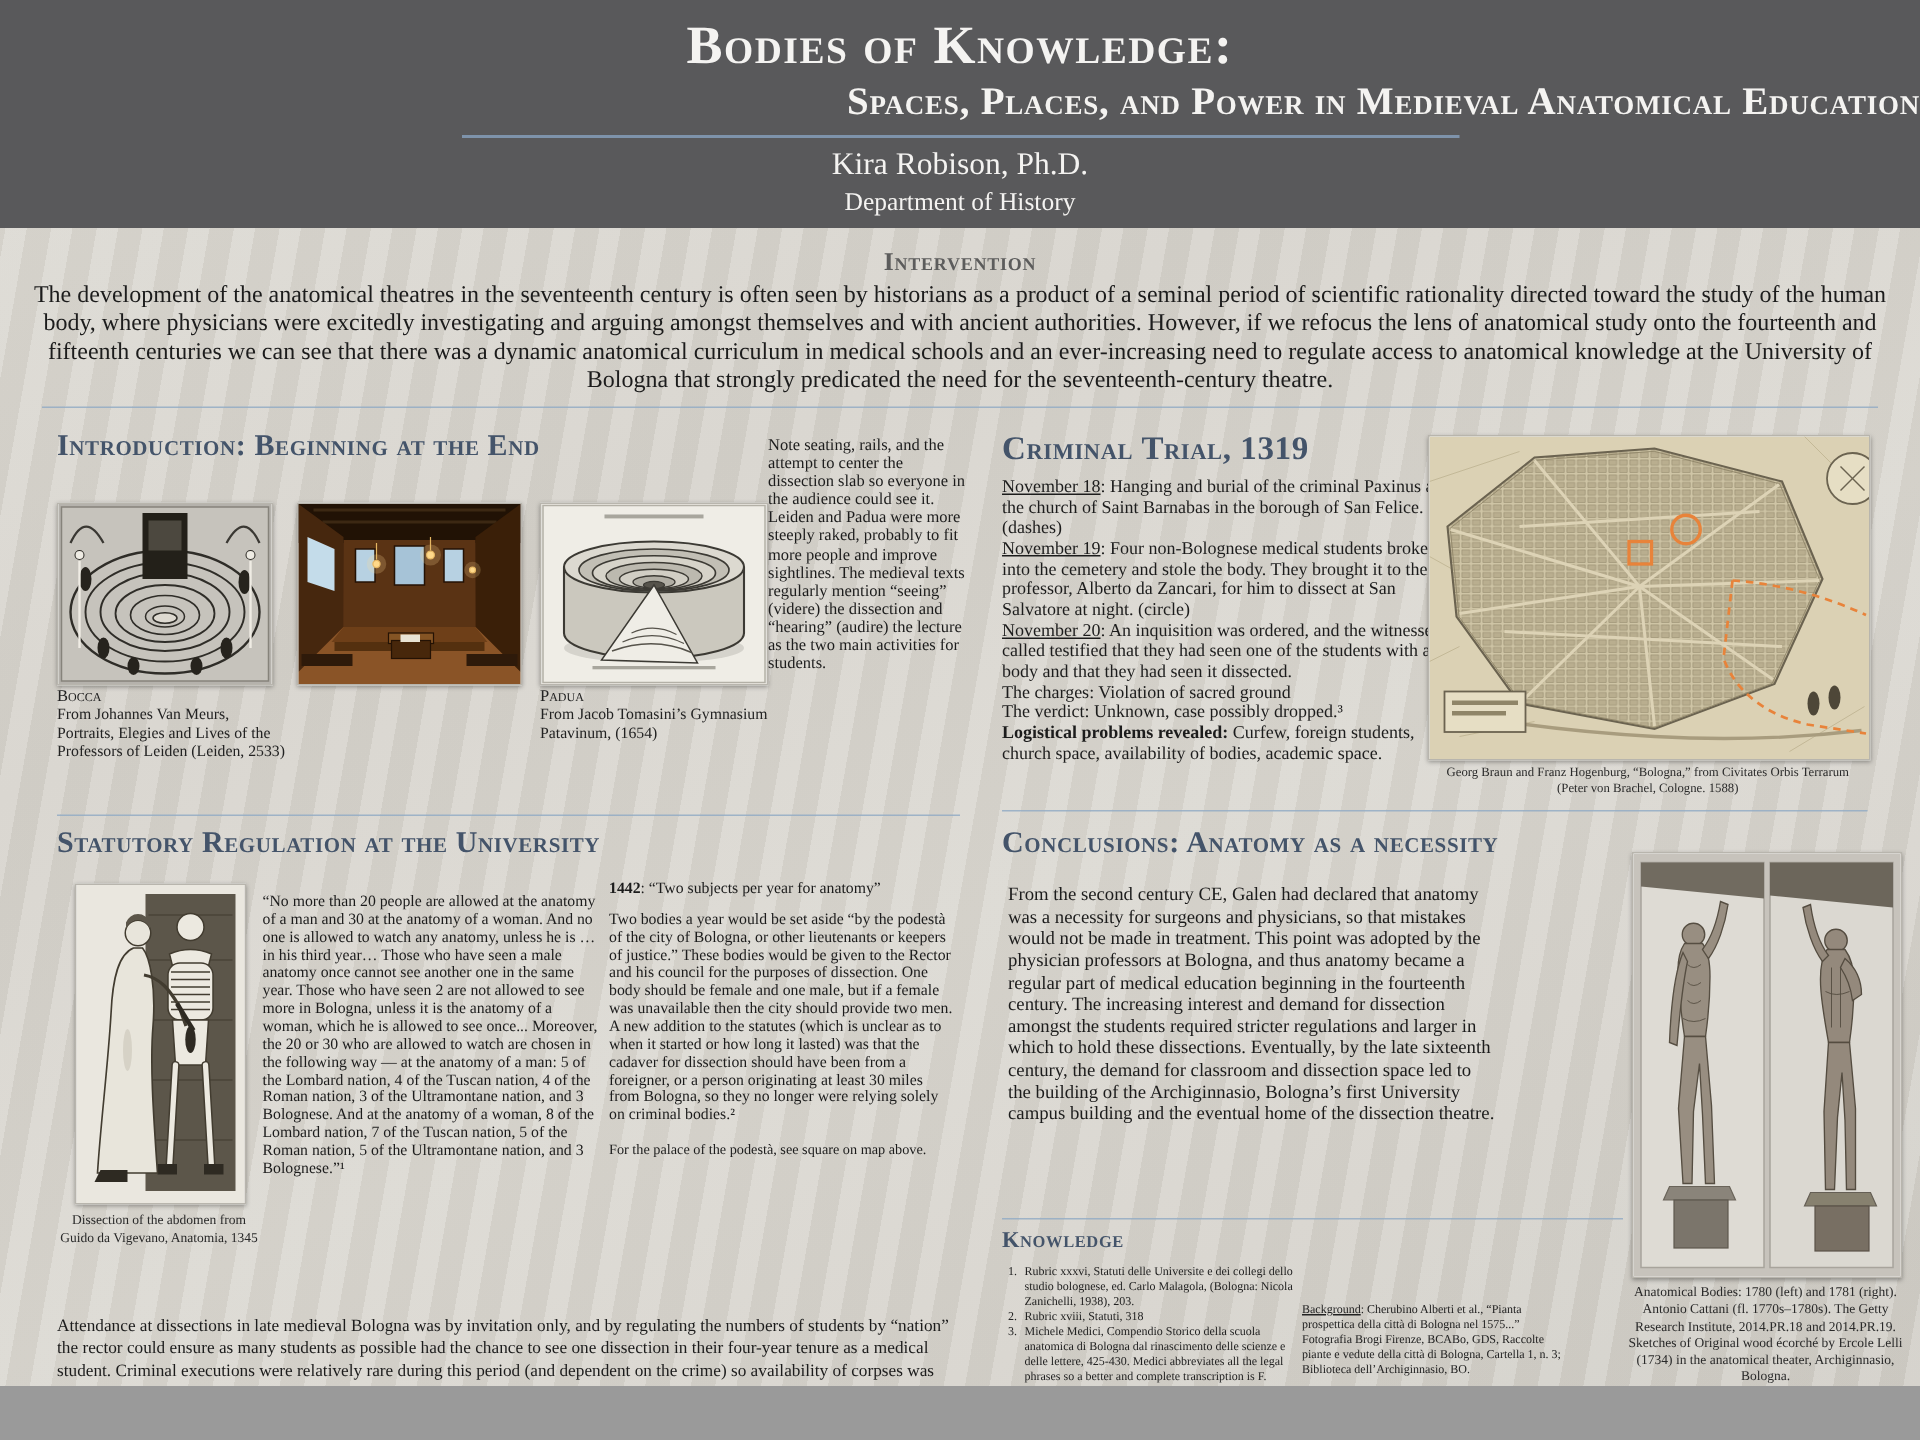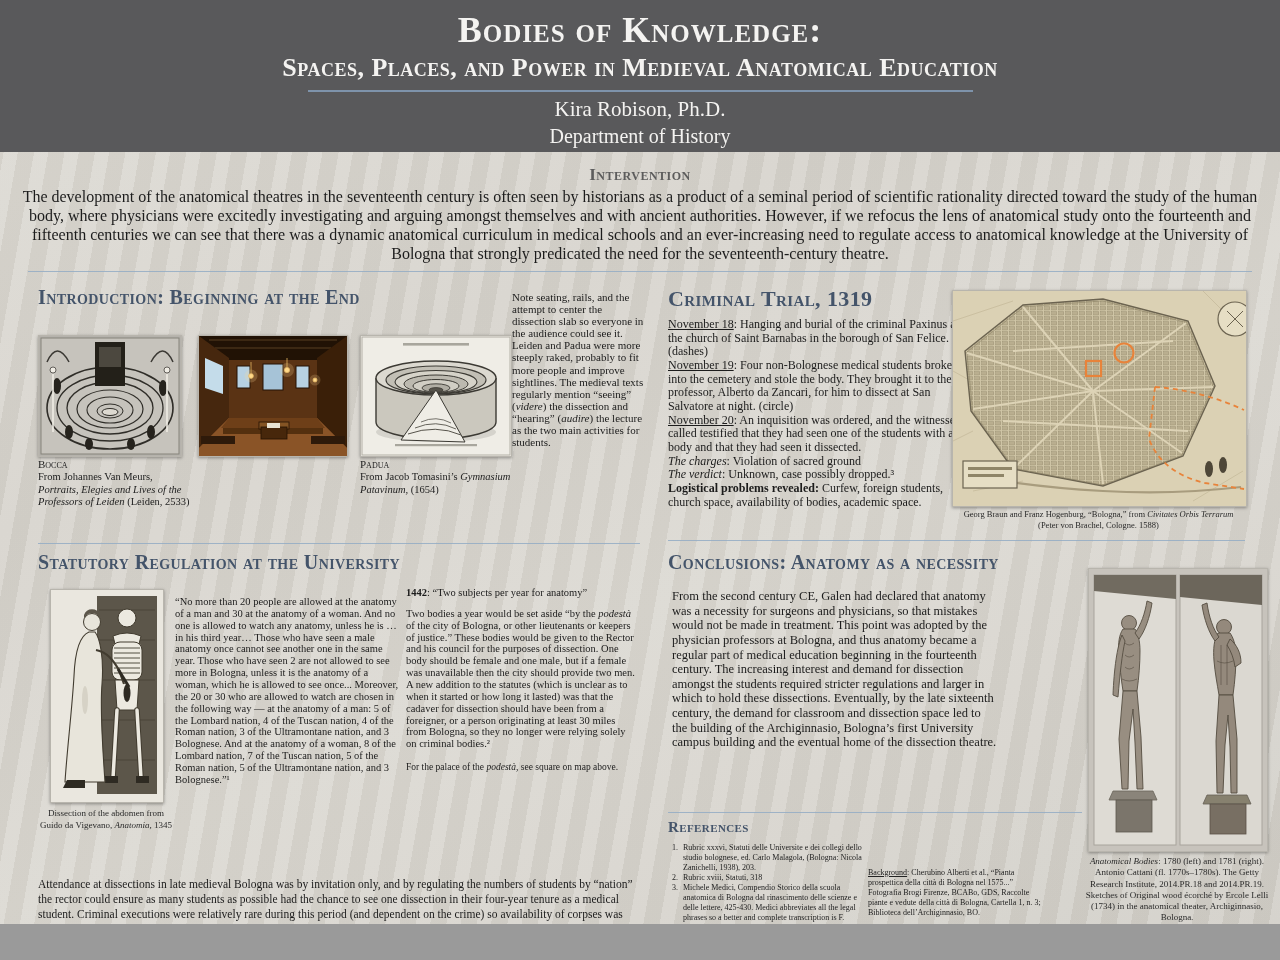--- a/index.html
+++ b/index.html
@@ -5,29 +5,29 @@
   html,body{margin:0;padding:0;background:#9a9a9a;}
   .poster{position:relative;width:1280px;height:924px;overflow:hidden;
     font-family:"Liberation Serif","DejaVu Serif",serif;color:#1c1c1c;
     background:linear-gradient(155deg,#dcd9d2 0%,#d4d1ca 35%,#d9d6cf 60%,#cfccc5 100%);}
   .poster::before{content:"";position:absolute;inset:0;pointer-events:none;
     background:repeating-linear-gradient(100deg,rgba(255,255,255,.14) 0 14px,rgba(120,115,105,.05) 14px 30px);}
   .abs{position:absolute;}
   
   .hdr{left:0;top:0;width:1280px;height:152px;background:#59595b;color:#f4f3f1;text-align:center;}
   .hdr .title{margin-top:9px;font-size:36px;font-weight:700;font-variant:small-caps;letter-spacing:1px;}
-  .hdr .subtitle{margin-top:2px;font-size:26px;font-weight:700;font-variant:small-caps;letter-spacing:.5px;}
+  .hdr .subtitle{margin-top:2px;font-size:26px;font-weight:700;font-variant:small-caps;letter-spacing:.5px;text-align:right;}
   .hdr .rule{width:665px;margin:7px auto 5px auto;border-top:2px solid #7e93ab;}
   .hdr .author{font-size:21px;}
-  .hdr .dept{font-size:20px;margin-top:3px;}
+  .hdr .dept{font-size:17px;margin-top:3px;}
   
   .sec-h{font-variant:small-caps;font-weight:700;color:#44546a;font-size:20px;letter-spacing:.4px;}
   .int-h{font-variant:small-caps;font-weight:700;color:#5c5c5c;font-size:17px;text-align:center;letter-spacing:.5px;}
   .rule-h{border-top:1.5px solid #93abc4;opacity:.85;}
-  .it{font-style:italic;}
+  .it{}
   .u{text-decoration:underline;}
   .b{font-weight:700;}
   p{margin:0;}
   .img-card{box-shadow:0 1px 3px rgba(0,0,0,.35);border:1px solid #b8b5ad;background:#fff;}
   .cap{font-size:10.5px;line-height:1.2;color:#222;}
   .cap .cap-t{display:block;font-variant:small-caps;font-size:11px;}
   .small-cap{font-size:9px;line-height:1.3;color:#2a2a2a;text-align:center;}
   .trial{font-size:12px;line-height:1.14;width:292px;}
   .refs{font-size:8px;line-height:1.25;width:202px;color:#222;}
   .ref-item{display:flex;}
@@ -329,21 +329,21 @@
       <polygon points="118,226 158,226 162,235 114,235" fill="#87816f" stroke="#655f55" stroke-width=".8"></polygon>
       <rect x="121" y="235" width="36" height="30" fill="#786f63" stroke="#5a5248" stroke-width=".8"></rect>
     </svg>
   </div>
   <div class="abs small-cap" style="left:1078px;top:856px;width:198px;line-height:1.25;">
     <span class="it">Anatomical Bodies</span><span>: 1780 (left) and 1781 (right). Antonio Cattani (fl. 1770s–1780s). The Getty Research Institute, 2014.PR.18 and 2014.PR.19. Sketches of Original wood écorché by Ercole Lelli (1734) in the anatomical theater, Archiginnasio, Bologna.</span>
   </div>
 
   <div class="abs rule-h" style="left:668px;top:812px;width:414px;"></div>
 
-  <div class="abs sec-h" style="left:668px;top:819px;font-size:15px;">References</div>
+  <div class="abs sec-h" style="left:668px;top:819px;font-size:15px;">Knowledge</div>
   <div class="abs refs" style="left:672px;top:843px;">
     <div class="ref-item">
         <span class="ref-num">1.</span>
         <span>Rubric xxxvi, Statuti delle Universite e dei collegi dello studio bolognese, ed. Carlo Malagola, (Bologna: Nicola Zanichelli, 1938), 203.</span>
       </div>
     <div class="ref-item">
         <span class="ref-num">2.</span>
         <span>Rubric xviii, Statuti, 318</span>
       </div>
     <div class="ref-item">

